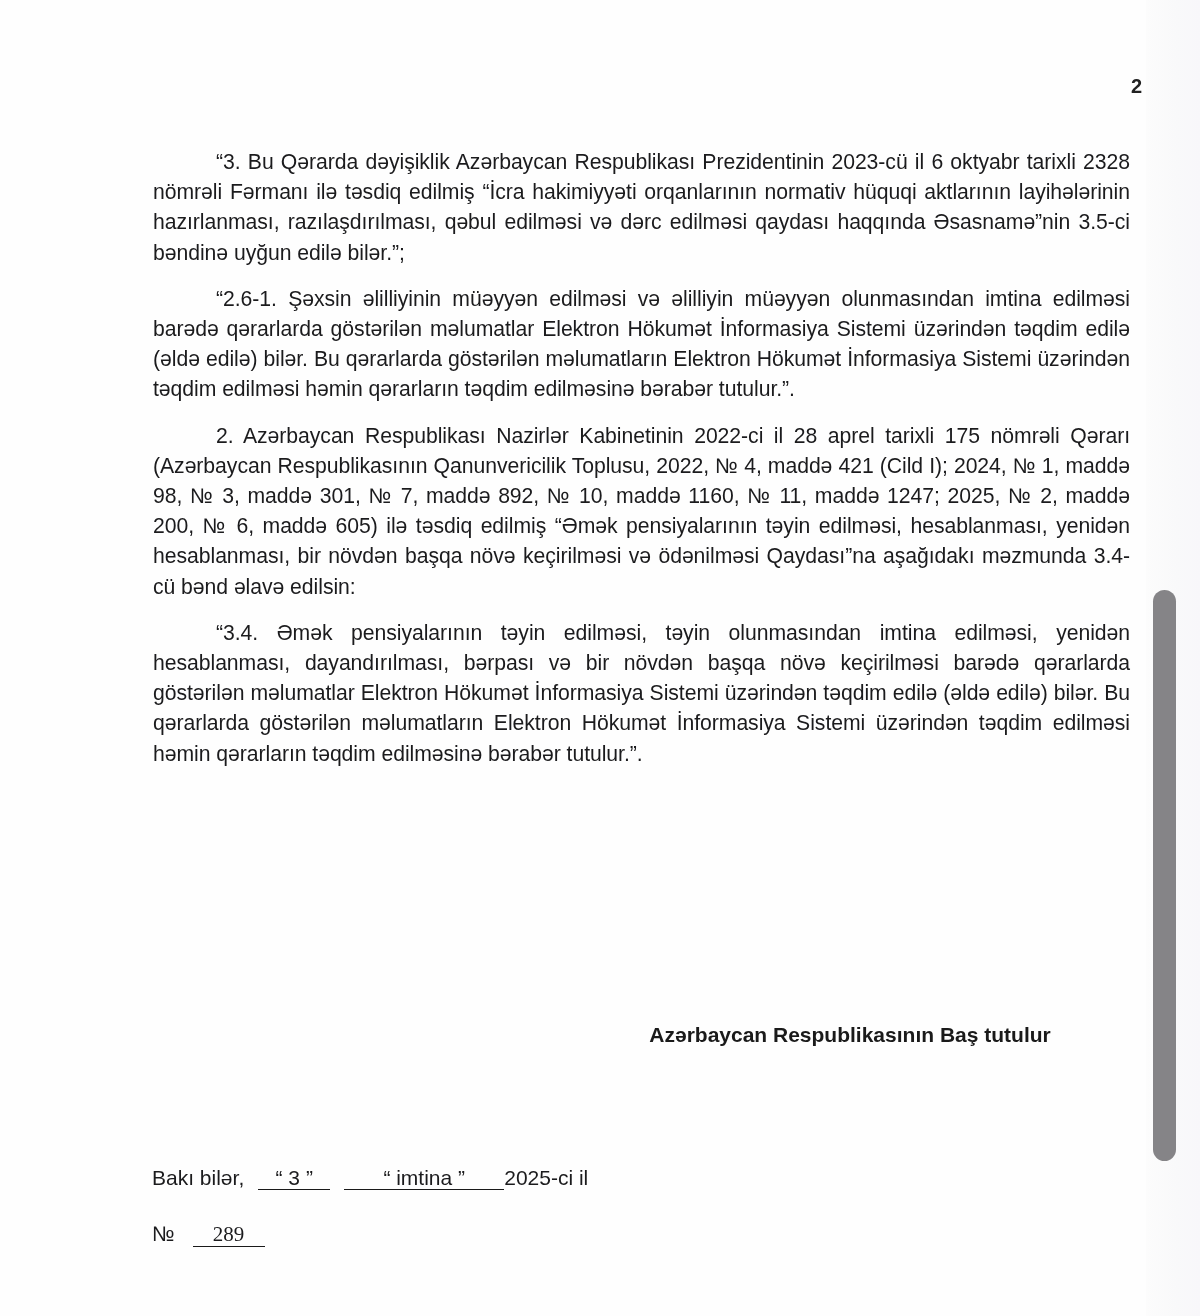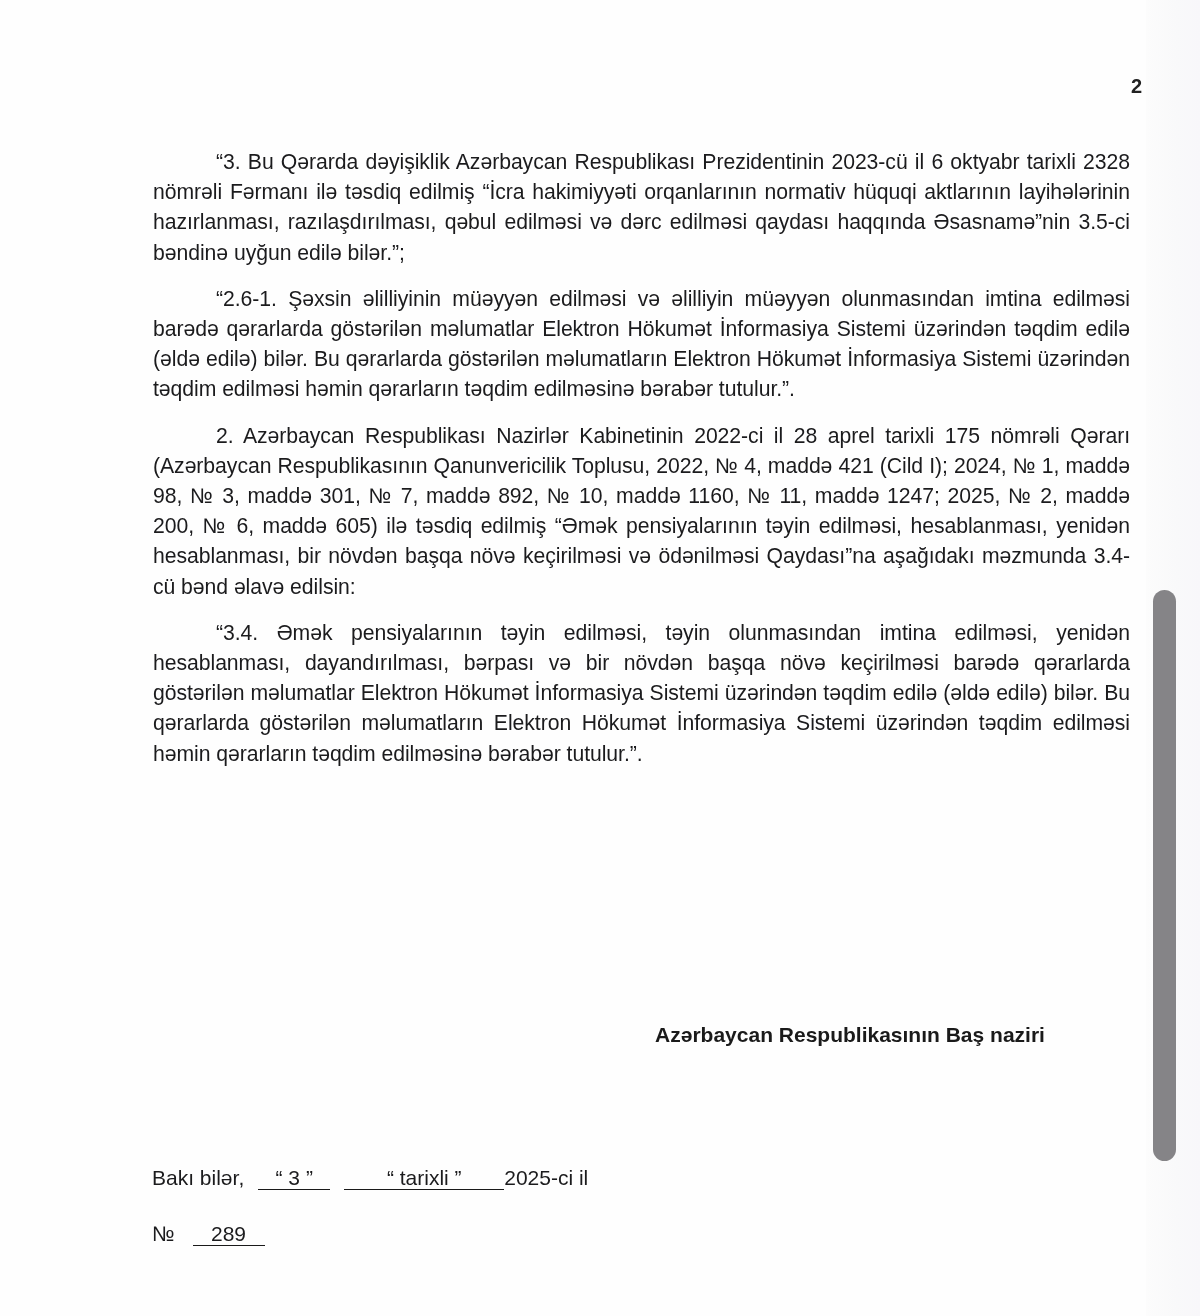--- a/index.html
+++ b/index.html
@@ -74,21 +74,21 @@
     .footer-line.date { top: 1166px; }
     .footer-line.num { top: 1222px; }
     .ul {
       display: inline-block;
       border-bottom: 1.6px solid #1a1a1a;
       text-align: center;
       line-height: 23px;
     }
     .ul.day { width: 72px; margin-left: 14px; }
     .ul.month { width: 160px; margin-left: 14px; }
-    .ul.no { width: 72px; margin-left: 18px; }
+    .ul.no { width: 72px; margin-left: 18px; font-family: Liberation Serif, serif; }
     .year { }
 
     
     .scroll-track {
       position: absolute;
       right: 0;
       top: 0;
       width: 54px;
       height: 1316px;
       background: linear-gradient(to right, #fcfcfc 0px, #f9f9fa 30px, #f8f7fa 54px);
@@ -111,25 +111,25 @@
     <div class="page-number">2</div>
 
     <div class="body-text">
       <p>“3. Bu Qərarda dəyişiklik Azərbaycan Respublikası Prezidentinin 2023-cü il 6 oktyabr tarixli 2328 nömrəli Fərmanı ilə təsdiq edilmiş “İcra hakimiyyəti orqanlarının normativ hüquqi aktlarının layihələrinin hazırlanması, razılaşdırılması, qəbul edilməsi və dərc edilməsi qaydası haqqında Əsasnamə”nin 3.5-ci bəndinə uyğun edilə bilər.”;</p>
       <p>“2.6-1. Şəxsin əlilliyinin müəyyən edilməsi və əlilliyin müəyyən olunmasından imtina edilməsi barədə qərarlarda göstərilən məlumatlar Elektron Hökumət İnformasiya Sistemi üzərindən təqdim edilə (əldə edilə) bilər. Bu qərarlarda göstərilən məlumatların Elektron Hökumət İnformasiya Sistemi üzərindən təqdim edilməsi həmin qərarların təqdim edilməsinə bərabər tutulur.”.</p>
       <p>2. Azərbaycan Respublikası Nazirlər Kabinetinin 2022-ci il 28 aprel tarixli 175 nömrəli Qərarı (Azərbaycan Respublikasının Qanunvericilik Toplusu, 2022, № 4, maddə 421 (Cild I); 2024, № 1, maddə 98, № 3, maddə 301, № 7, maddə 892, № 10, maddə 1160, № 11, maddə 1247; 2025, № 2, maddə 200, № 6, maddə 605) ilə təsdiq edilmiş “Əmək pensiyalarının təyin edilməsi, hesablanması, yenidən hesablanması, bir növdən başqa növə keçirilməsi və ödənilməsi Qaydası”na aşağıdakı məzmunda 3.4-cü bənd əlavə edilsin:</p>
       <p>“3.4. Əmək pensiyalarının təyin edilməsi, təyin olunmasından imtina edilməsi, yenidən hesablanması, dayandırılması, bərpası və bir növdən başqa növə keçirilməsi barədə qərarlarda göstərilən məlumatlar Elektron Hökumət İnformasiya Sistemi üzərindən təqdim edilə (əldə edilə) bilər. Bu qərarlarda göstərilən məlumatların Elektron Hökumət İnformasiya Sistemi üzərindən təqdim edilməsi həmin qərarların təqdim edilməsinə bərabər tutulur.”.</p>
     </div>
 
     <div class="signature">
-      <div>Azərbaycan Respublikasının Baş naziri</div>
+      <div>Azərbaycan Respublikasının Baş tutulur</div>
     </div>
 
     <div class="footer-line date">
-      <span>Bakı bilər,</span><span class="ul day">“ 3 ”</span><span class="ul month">“ tarixli ”</span><span class="year">2025-ci il</span>
+      <span>Bakı bilər,</span><span class="ul day">“ 3 ”</span><span class="ul month">“ imtina ”</span><span class="year">2025-ci il</span>
     </div>
 
     <div class="footer-line num">
       <span>№</span><span class="ul no">289</span>
     </div>
   </div>
 
   <div class="scroll-track"></div>
   <div class="scroll-thumb"></div>
 </div>

